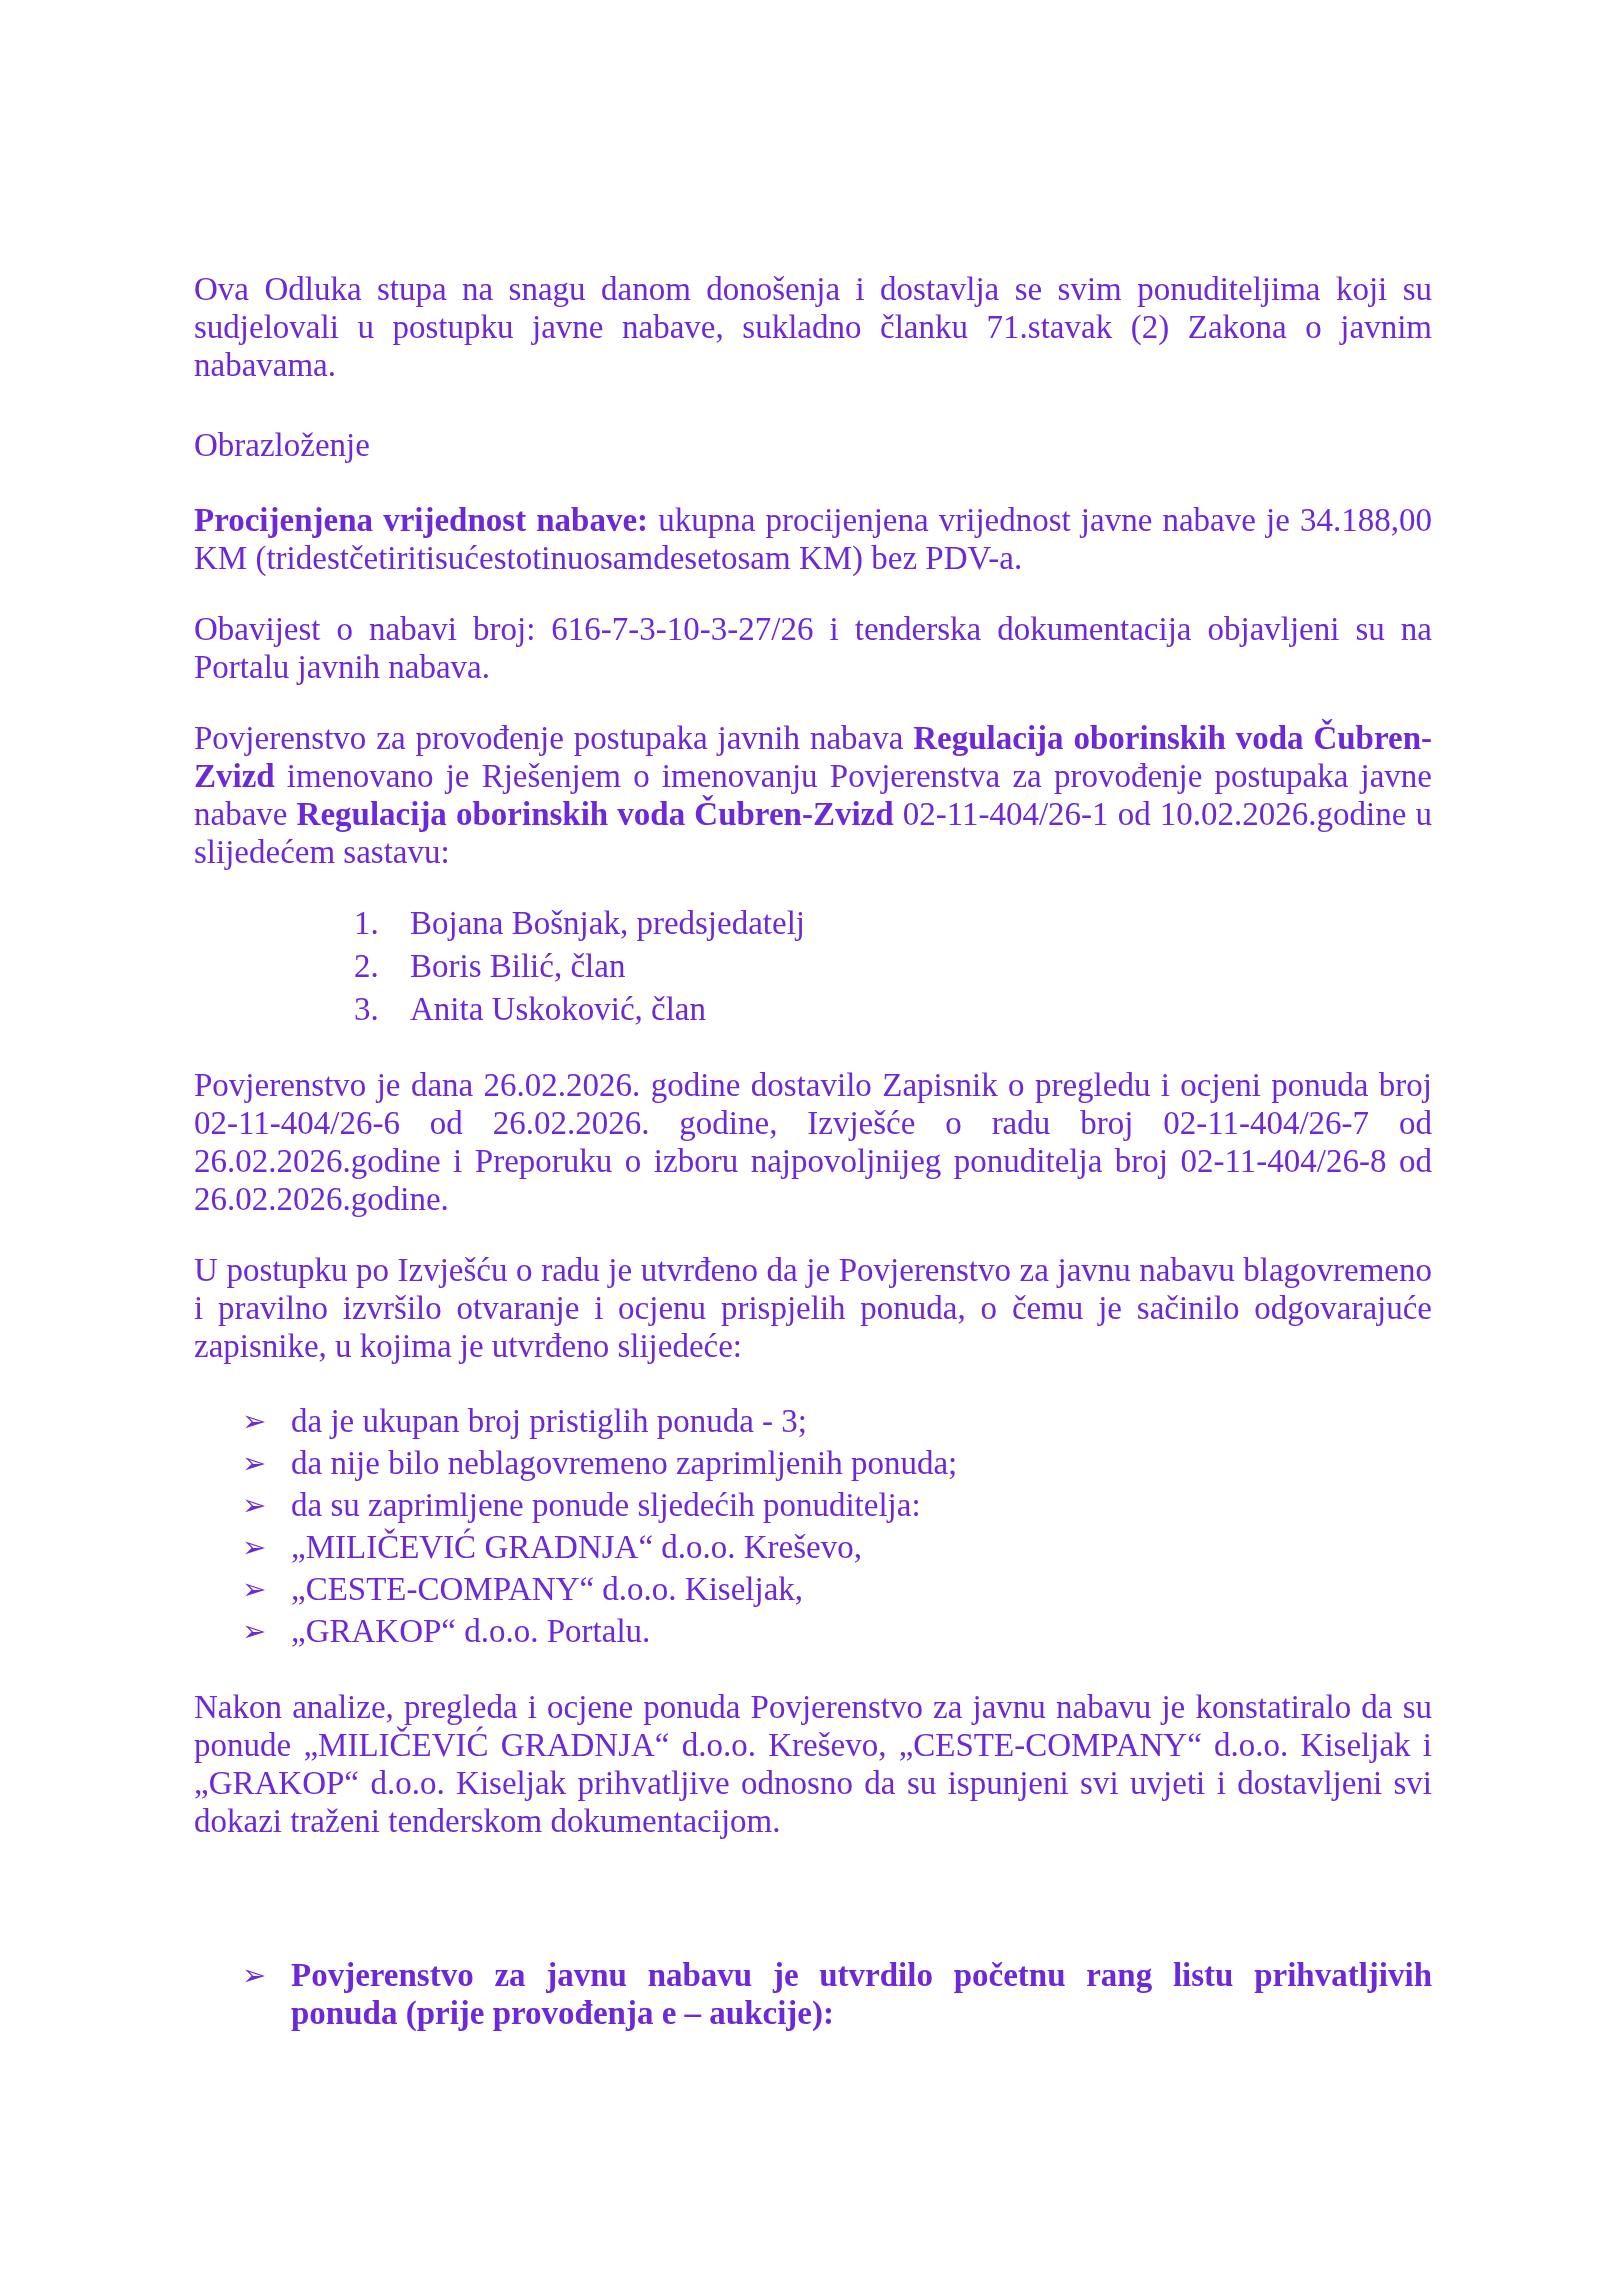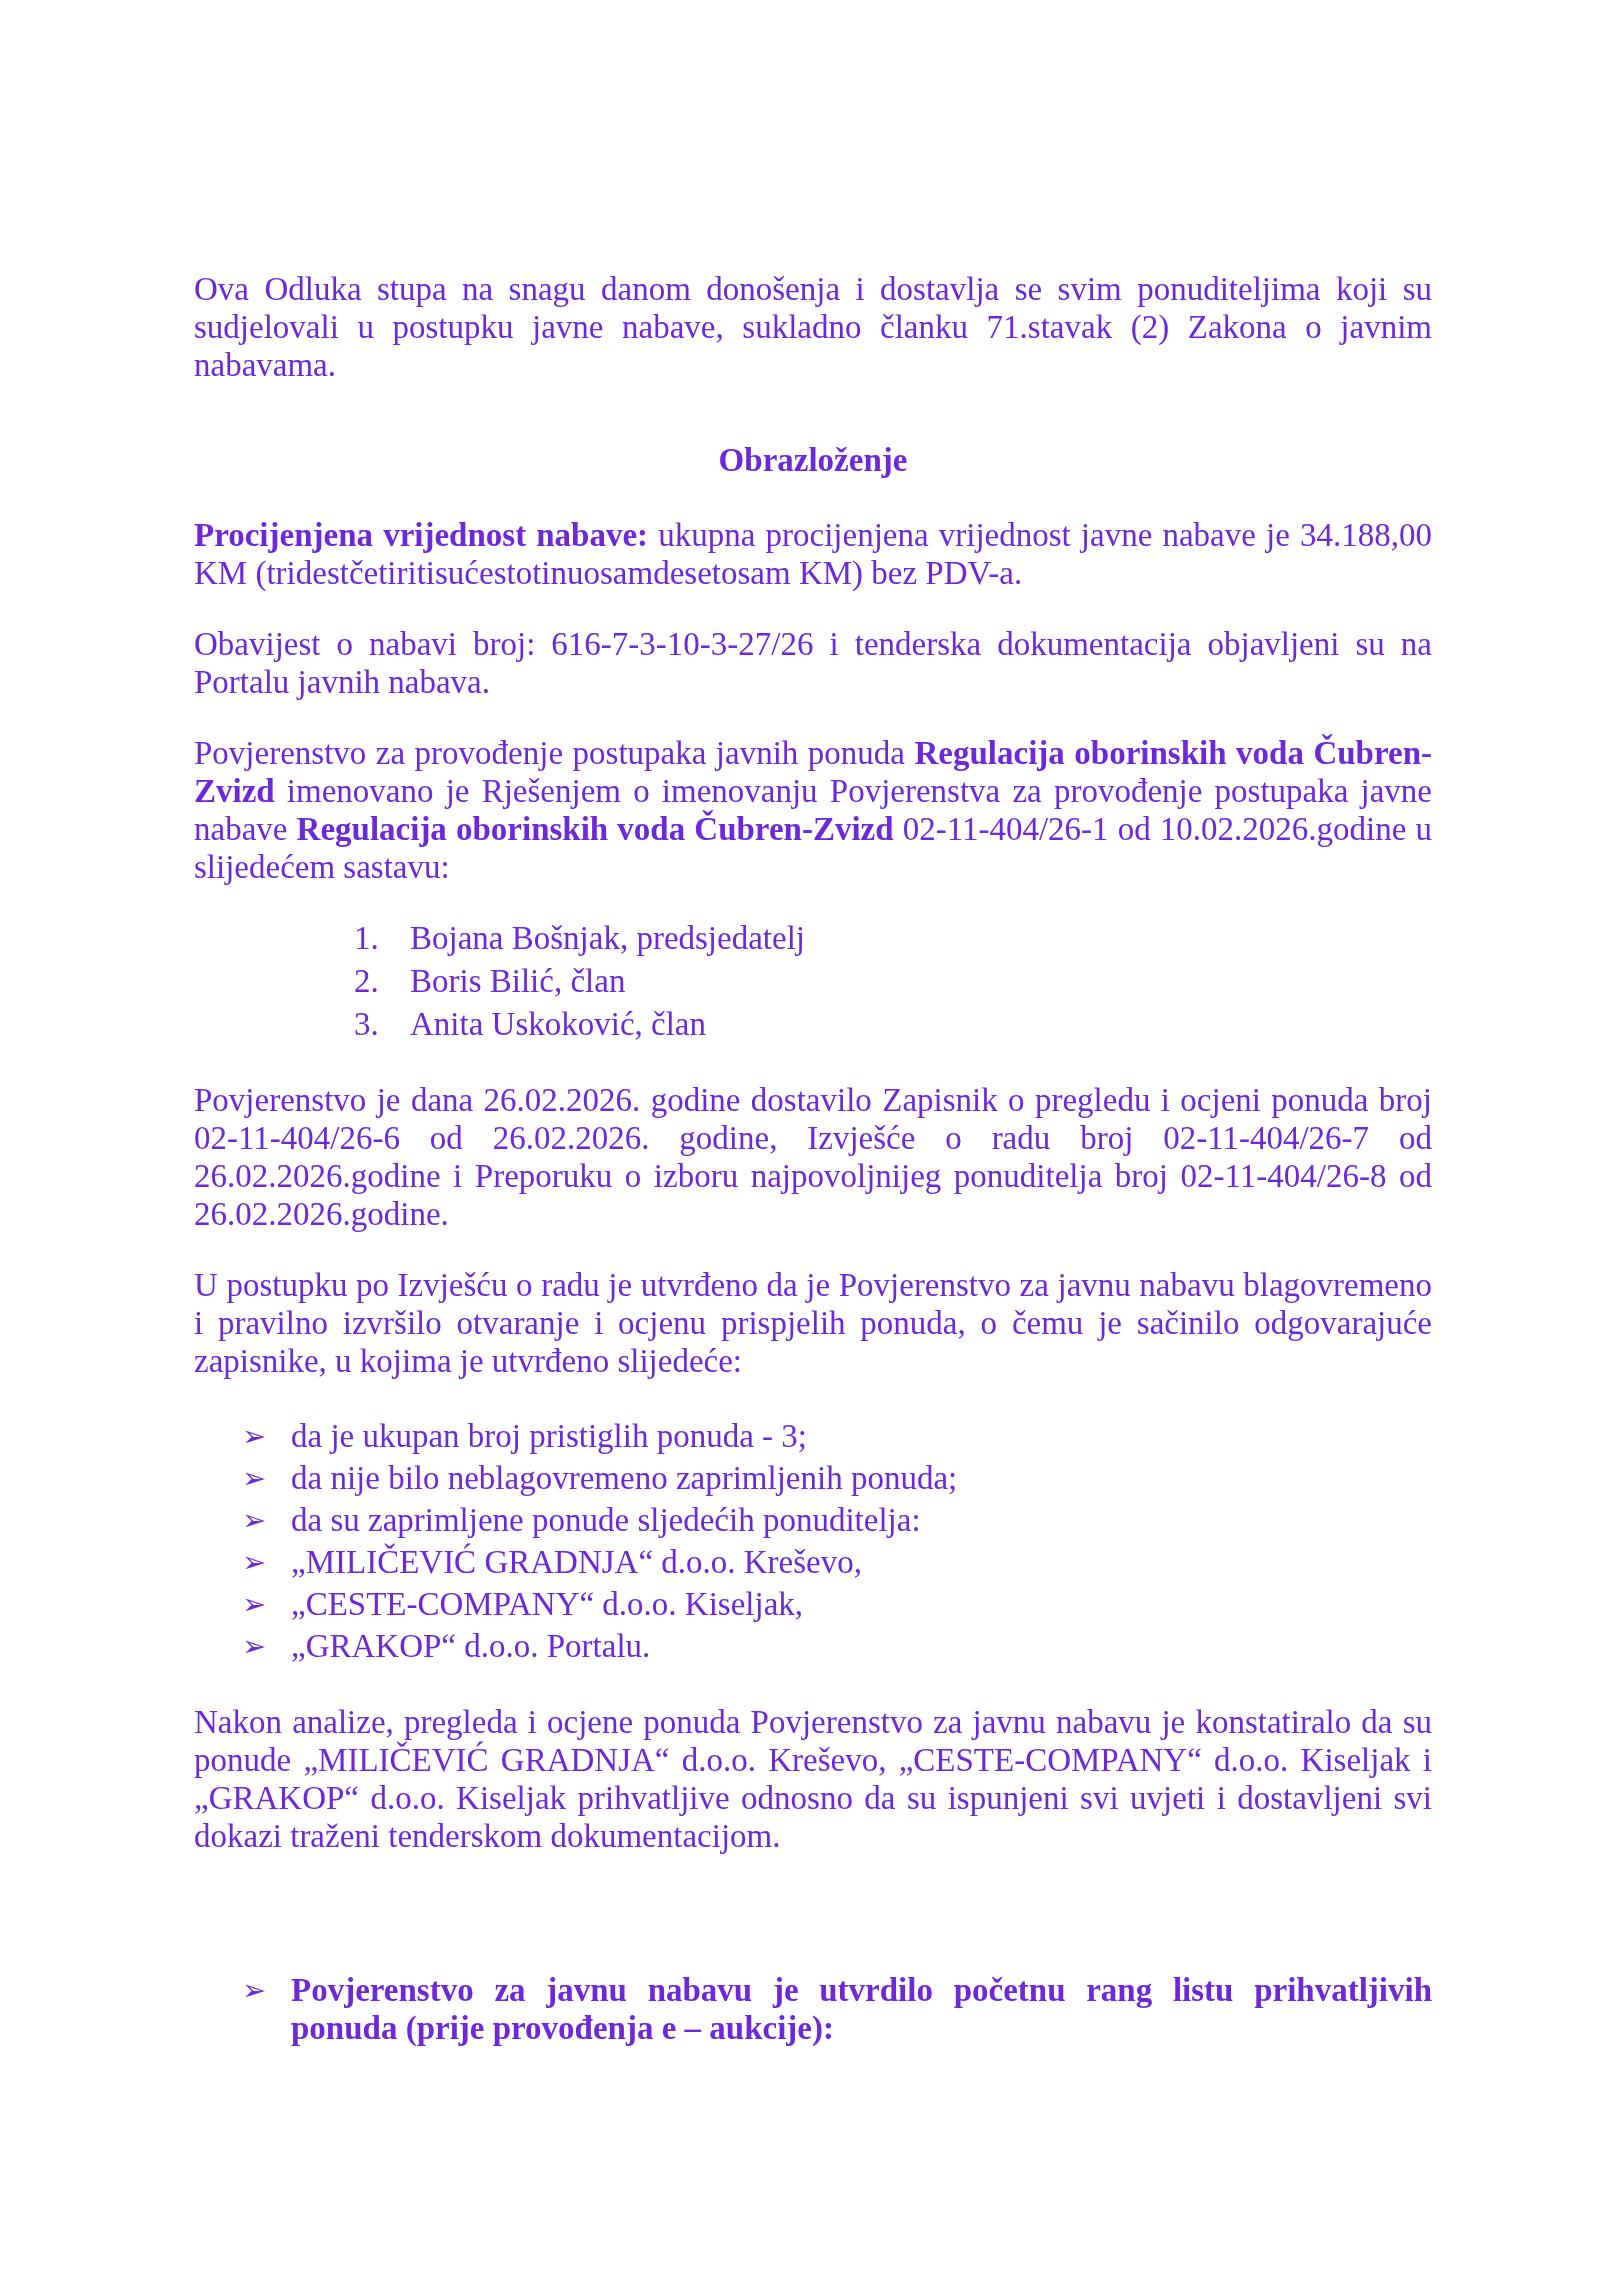--- a/index.html
+++ b/index.html
@@ -16,23 +16,23 @@
   }
   .content {
     position: absolute;
     left: 194px;
     top: 237px;
     width: 1238px;
   }
   .para { text-align: justify; }
   .b { font-weight: bold; }
   .heading {
-    text-align: center;
-    font-weight: bold;
-    margin: 57px 0 37px 0;
+    text-align: left;
+    font-weight: normal;
+    margin: 42px 0 37px 0;
   }
   .members { margin-top: 33px; }
   .member { margin-left: 160px; margin-top: 5.2px; }
   .member .num { display: inline-block; width: 56px; }
   .findings { margin-top: 37px; }
   .finding { display: flex; margin-top: 3.9px; }
   .arrow {
     flex: 0 0 49px;
     margin-left: 48px;
     font-family: "DejaVu Sans", sans-serif;
@@ -52,21 +52,21 @@
     <p class="para">Ova Odluka stupa na snagu danom donošenja i dostavlja se svim ponuditeljima koji su sudjelovali u postupku javne nabave, sukladno članku 71.stavak (2) Zakona o javnim nabavama.</p>
 
     <p class="heading">Obrazloženje</p>
 
 
 
     <p class="para"><span class="b">Procijenjena vrijednost nabave:</span><span> ukupna procijenjena vrijednost javne nabave je 34.188,00 KM (tridestčetiritisućestotinuosamdesetosam KM) bez PDV-a.</span></p>
 
     <p class="para">Obavijest o nabavi broj: 616-7-3-10-3-27/26 i tenderska dokumentacija objavljeni su na Portalu javnih nabava.</p>
 
-    <p class="para"><span>Povjerenstvo za provođenje postupaka javnih ponuda </span><span class="b">Regulacija oborinskih voda Čubren-Zvizd</span><span> imenovano je Rješenjem o imenovanju Povjerenstva za provođenje postupaka javne nabave </span><span class="b">Regulacija oborinskih voda Čubren-Zvizd</span><span> 02-11-404/26-1 od 10.02.2026.godine u slijedećem sastavu:</span></p>
+    <p class="para"><span>Povjerenstvo za provođenje postupaka javnih nabava </span><span class="b">Regulacija oborinskih voda Čubren-Zvizd</span><span> imenovano je Rješenjem o imenovanju Povjerenstva za provođenje postupaka javne nabave </span><span class="b">Regulacija oborinskih voda Čubren-Zvizd</span><span> 02-11-404/26-1 od 10.02.2026.godine u slijedećem sastavu:</span></p>
 
     <div class="members">
       <div class="member"><span class="num">1.</span><span>Bojana Bošnjak, predsjedatelj</span></div>
       <div class="member"><span class="num">2.</span><span>Boris Bilić, član</span></div>
       <div class="member"><span class="num">3.</span><span>Anita Uskoković, član</span></div>
     </div>
 
 
     <p class="para gap-1">Povjerenstvo je dana 26.02.2026. godine dostavilo  Zapisnik o pregledu i ocjeni ponuda broj 02-11-404/26-6 od 26.02.2026. godine, Izvješće o radu broj 02-11-404/26-7 od 26.02.2026.godine i Preporuku o izboru najpovoljnijeg ponuditelja broj 02-11-404/26-8 od 26.02.2026.godine.</p>
 

